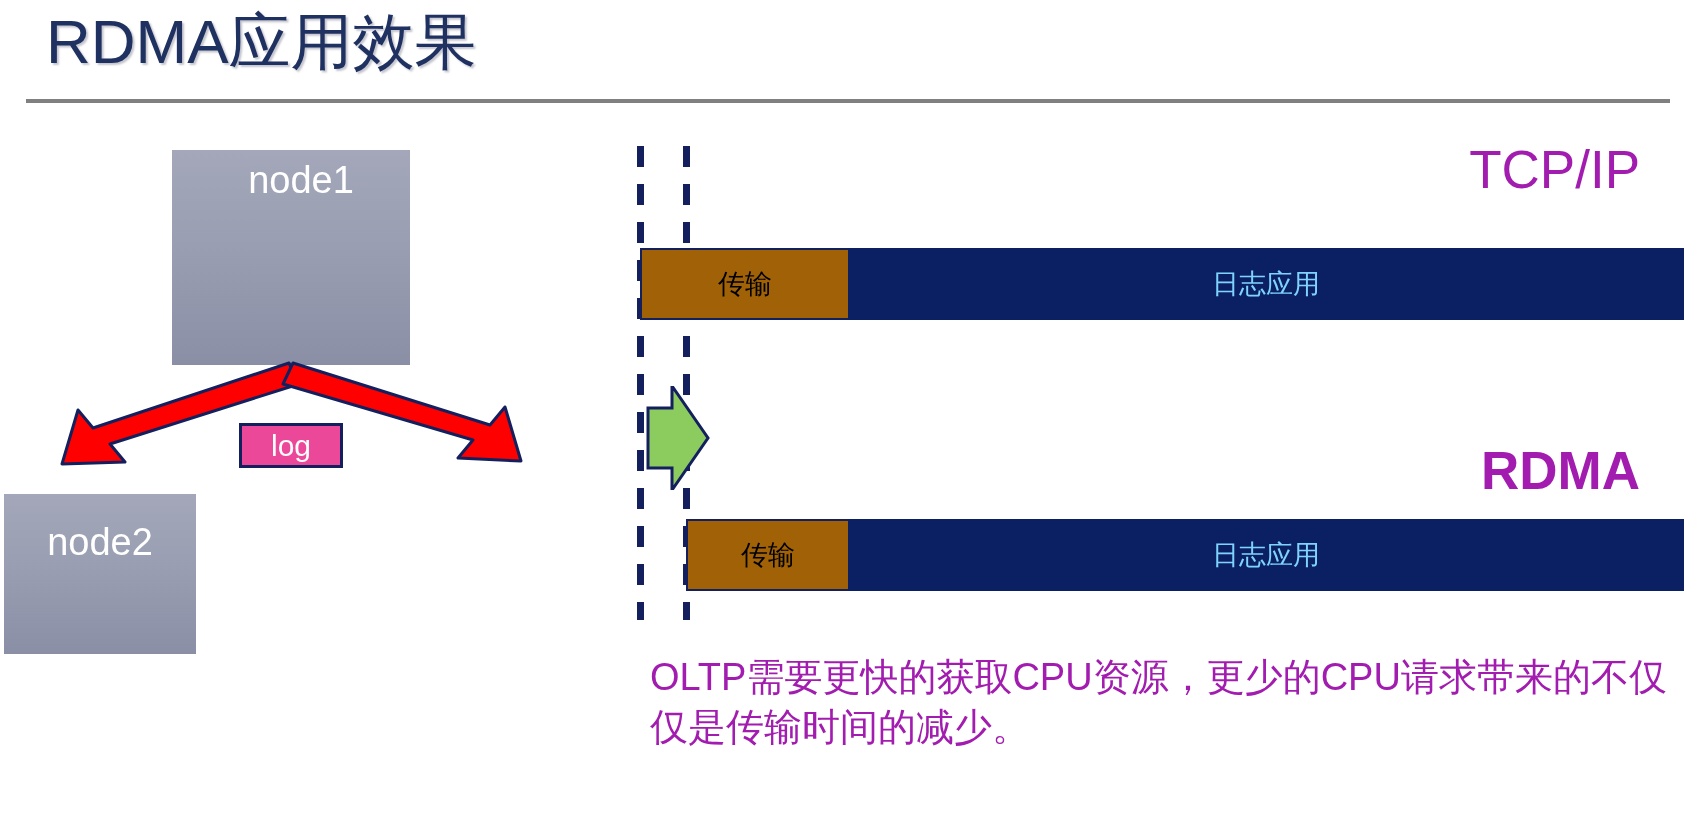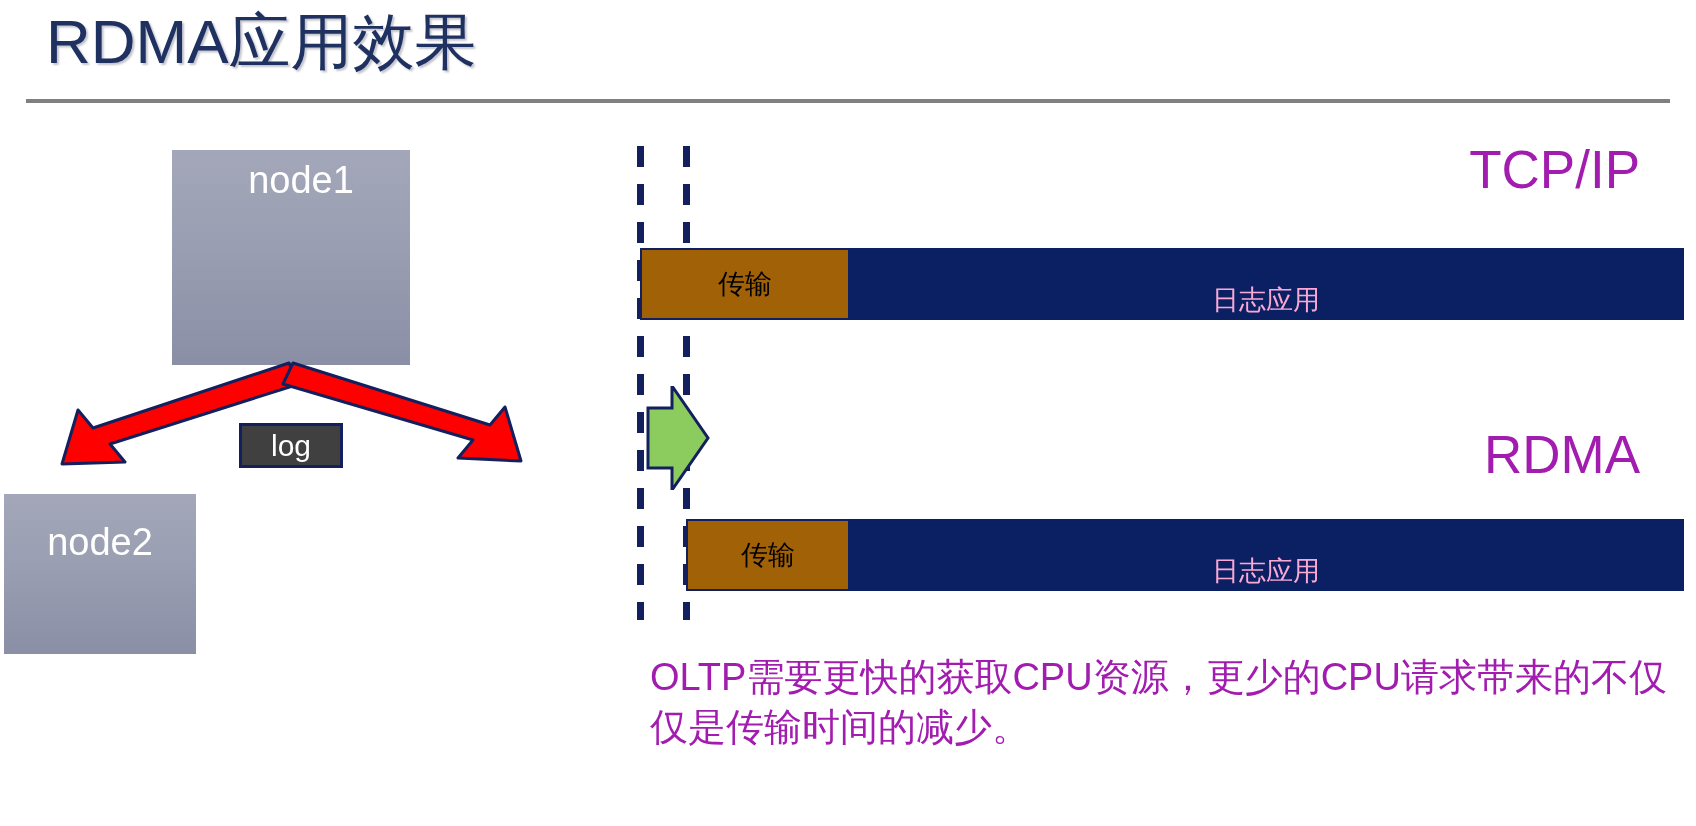--- a/index.html
+++ b/index.html
@@ -69,21 +69,21 @@
     width: 233px;
     height: 160px;
     padding-top: 54px;
   }
   #log-box {
     position: absolute;
     left: 239px;
     top: 423px;
     width: 104px;
     height: 45px;
-    background: #404040;
+    background: #ec4899;
     border: 3px solid #14205E;
     box-sizing: border-box;
     color: #ffffff;
     font-size: 30px;
     line-height: 40px;
     text-align: center;
   }
   #arrows-svg {
     position: absolute;
     left: 0px;
@@ -122,39 +122,38 @@
   }
   .seg-transfer {
     background: #a16207;
     color: #000000;
     border: 2px solid #14205E;
     border-right: none;
     justify-content: center;
   }
   .seg-app {
     background: #0B1F63;
-    color: #f9a8d4;
+    color: #7dd3fc;
     border: 2px solid #0B1F63;
     flex: 1;
-    align-items: flex-end;
   }
   #bar-tcp  { left: 640px; top: 248px; width: 1044px; }
   #bar-tcp  .seg-transfer { width: 208px; }
   #bar-rdma { left: 686px; top: 519px; width: 998px; }
   #bar-rdma .seg-transfer { width: 162px; }
 
   .proto-label {
     position: absolute;
     font-size: 53px;
     color: #a21caf;
     text-align: right;
     white-space: nowrap;
   }
   #label-tcp  { left: 700px; top: 139px; width: 940px; }
-  #label-rdma { left: 700px; top: 424px; width: 940px; }
+  #label-rdma { left: 700px; top: 440px; width: 940px; font-weight: bold; }
 
   #green-arrow {
     position: absolute;
     left: 645px;
     top: 386px;
     width: 66px;
     height: 104px;
   }
 
   #caption {

